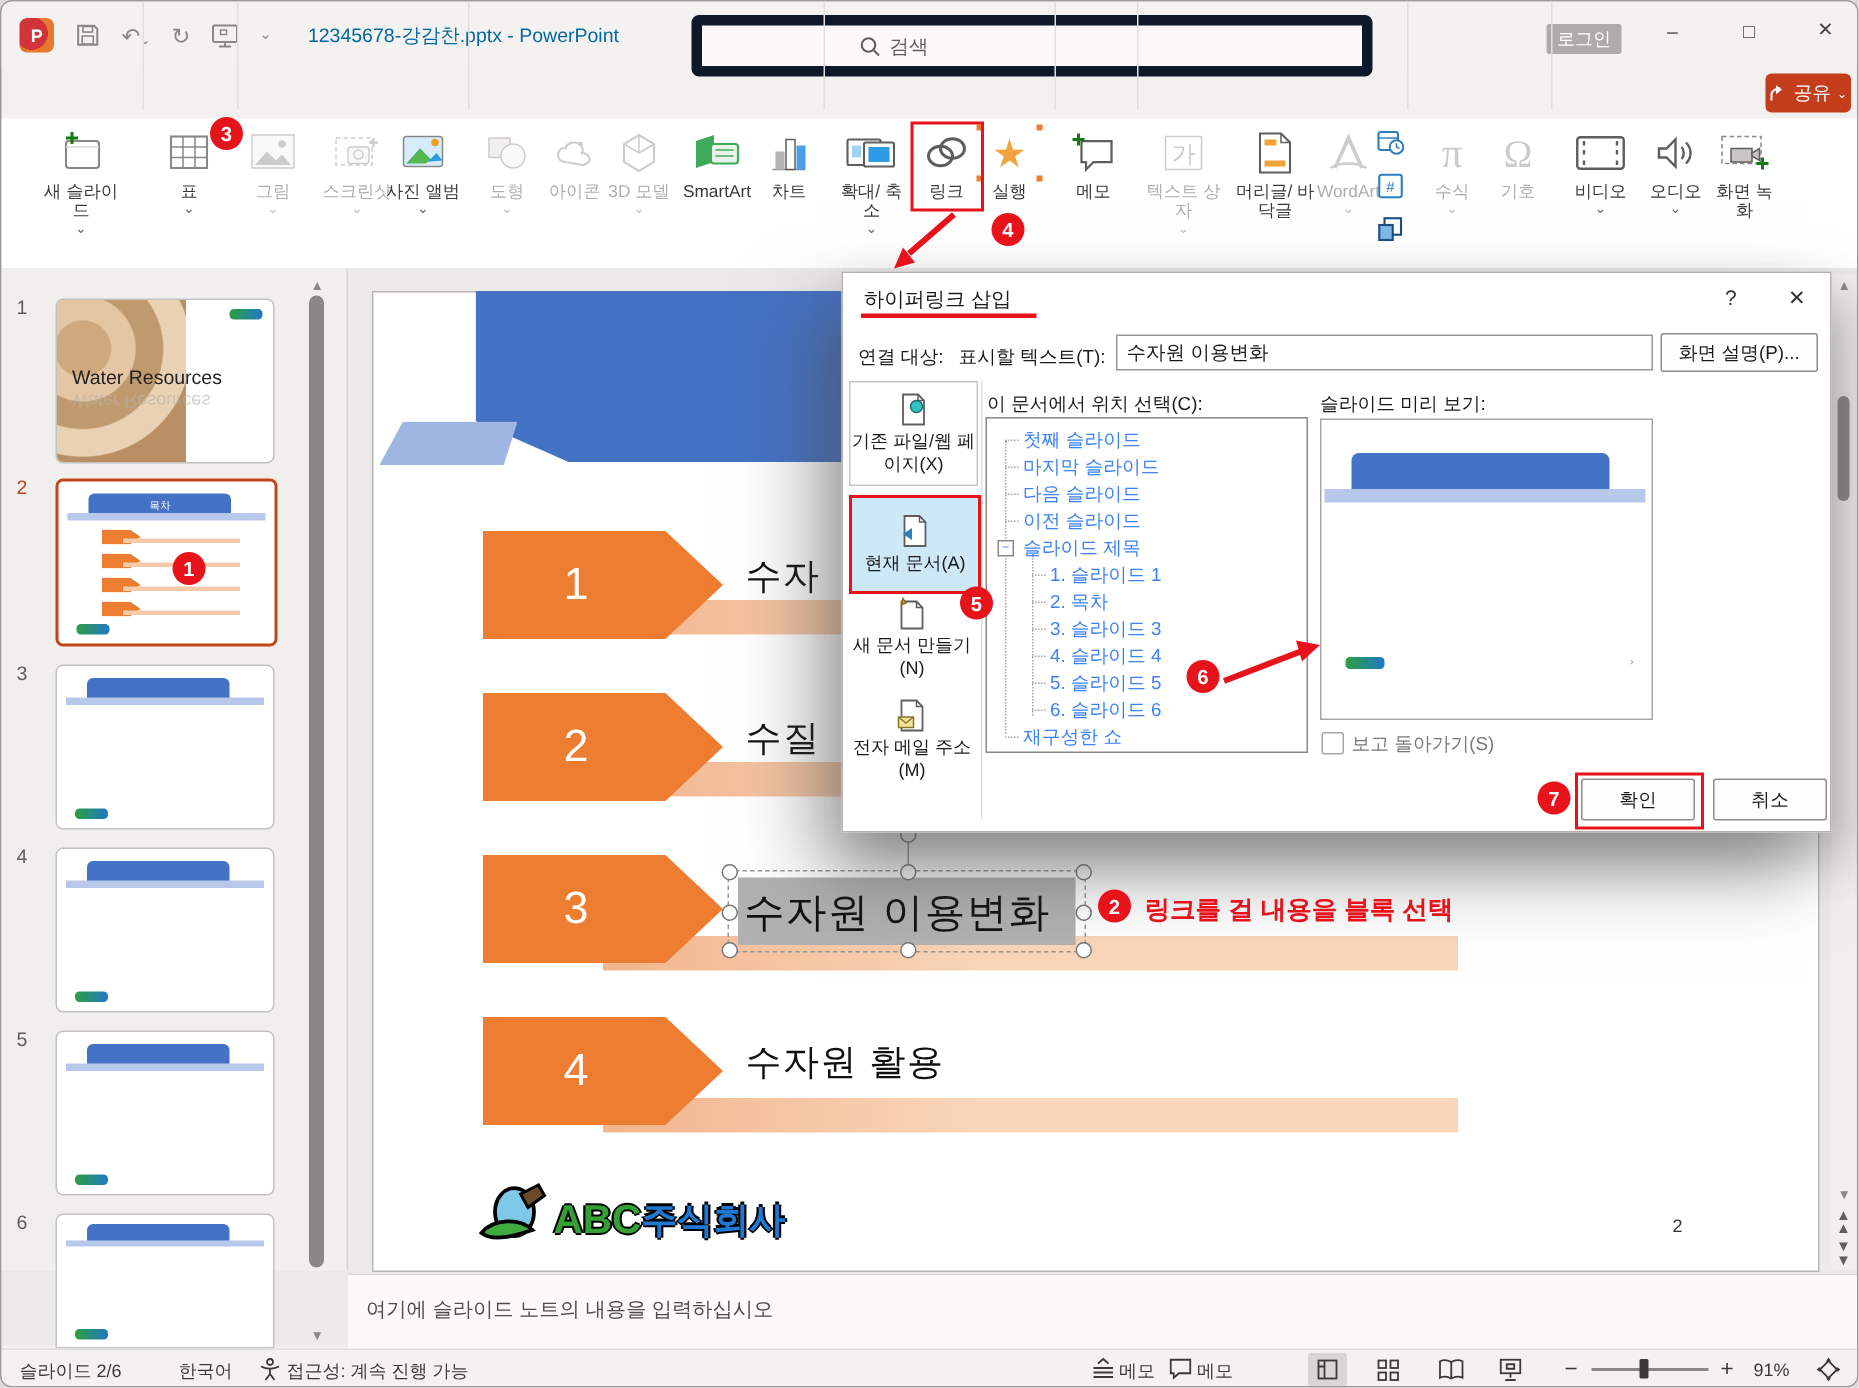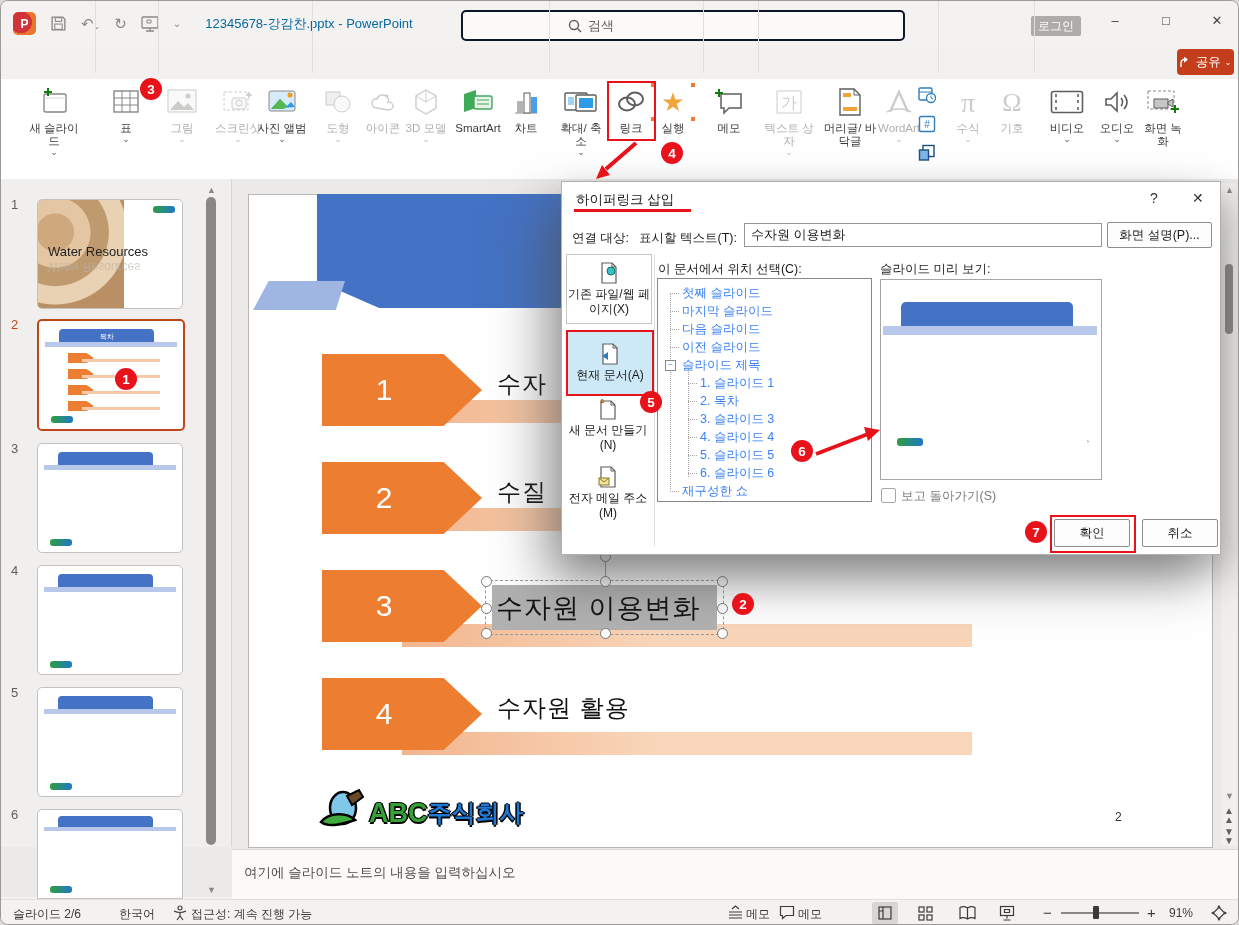--- a/index.html
+++ b/index.html
@@ -7,21 +7,21 @@
   .window{position:absolute;inset:0;border:1px solid #9c9a98;border-radius:8px;overflow:hidden;background:#f3f1f0;}
   .abs{position:absolute;}
   .txt{position:absolute;white-space:nowrap;}
 
   
   .titlebar{position:absolute;left:0;top:0;right:0;height:45px;background:#f4f2f1;display:flex;align-items:center;}
   .qat{display:flex;align-items:center;gap:14px;padding-left:12px;color:#8a8886;}
   .pptlogo{width:23px;height:23px;border-radius:5px;background:radial-gradient(circle at 35% 45%,#d13438 0 55%,#e8762c 56% 100%);color:#fff;font-weight:bold;font-size:12px;display:flex;align-items:center;justify-content:center;}
   .qicon{font-size:15px;color:#8a8886;}
   .apptitle{color:#0369a1;font-size:13px;margin-left:10px;}
-  .searchbox{position:absolute;left:460px;top:9px;width:335px;height:27px;background:#fbfaf9;border:2px solid #0f172a;border-radius:5px;display:flex;align-items:center;justify-content:flex-start;padding-left:105px;color:#605e5c;font-size:13px;gap:6px;}
+  .searchbox{position:absolute;left:460px;top:9px;width:335px;height:27px;background:#fbfaf9;border:7px solid #0f172a;border-radius:5px;display:flex;align-items:center;justify-content:flex-start;padding-left:105px;color:#605e5c;font-size:13px;gap:6px;}
   .loginbtn{position:absolute;left:1030px;top:15px;width:50px;height:20px;background:#aeabaa;color:#fff;font-size:12px;display:flex;align-items:center;justify-content:center;border-radius:2px;}
   .wbtn{position:absolute;top:0;width:44px;height:38px;display:flex;align-items:center;justify-content:center;color:#444;font-size:13px;}
 
   
   .tabrow{position:absolute;left:0;top:45px;right:0;height:33px;background:#f4f2f1;display:flex;align-items:center;gap:27px;padding-left:20px;font-size:13.5px;color:#323130;}
   .tab{position:relative;}
   .tab-active{font-weight:bold;padding:3px 7px;border:2px solid #e8121b;border-radius:2px;}
   .tab-active::after{content:"";position:absolute;left:7px;right:7px;bottom:1px;height:3px;background:#b7472a;border-radius:2px;}
   .tab-context{color:#c43e1c;}
   .sharebtn{position:absolute;left:1176px;top:48px;width:57px;height:26px;background:#c43e1c;border-radius:4px;color:#fff;font-size:12.5px;display:flex;align-items:center;justify-content:center;gap:4px;}
@@ -507,20 +507,21 @@
         <path d="M30 8l12-6 4 7-11 8z" fill="#6b4a2b" stroke="#000" stroke-width="2"></path>
         <path d="M4 34c8-10 26-10 34-2-12 4-26 8-34 2z" fill="#3faa3f" stroke="#000" stroke-width="2.5"></path>
       </svg>
       <span style="font-weight:bold;font-size:27px;color:#35a035;text-shadow:-1.5px 0 #000,1.5px 0 #000,0 -1.5px #000,0 1.5px #000;">ABC</span>
       <span style="font-weight:bold;font-size:24px;color:#1f78d1;text-shadow:-1.5px 0 #000,1.5px 0 #000,0 -1.5px #000,0 1.5px #000;">주식회사</span>
     </div>
     <div class="pagenum" style="left:866px;top:615px;">2</div>
   </div>
 
   <div class="badge" style="left:731px;top:592px;">2</div>
+  <div class="rednote" style="left:762px;top:594px;">링크를 걸 내용을 블록 선택</div>
 
   <div class="abs" style="left:1220px;top:182px;width:16px;height:663px;background:#f1efed;"></div>
   <div class="txt" style="left:1224px;top:184px;color:#8a8886;font-size:9px;">▲</div>
   <div class="abs" style="left:1224px;top:263px;width:8px;height:70px;background:#8a8886;border-radius:4px;"></div>
   <div class="txt" style="left:1224px;top:790px;color:#8a8886;font-size:9px;">▼</div>
   <div class="txt" style="left:1223px;top:805px;color:#605e5c;font-size:10px;line-height:9px;">▲<br>▲</div>
   <div class="txt" style="left:1223px;top:826px;color:#605e5c;font-size:10px;line-height:9px;">▼<br>▼</div>
 
   <div class="dialog">
     <div class="dlgtitle">하이퍼링크 삽입</div>

